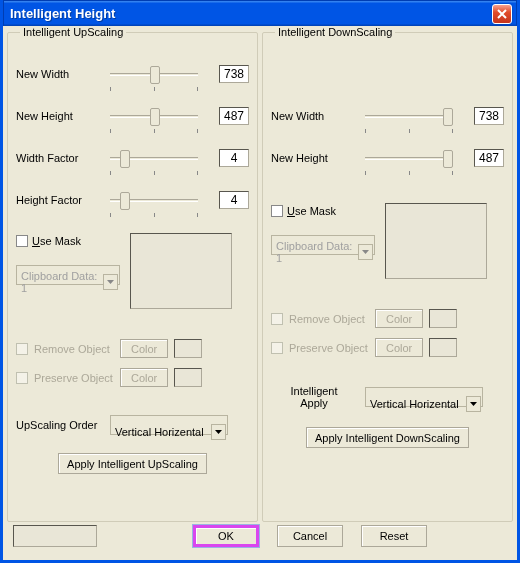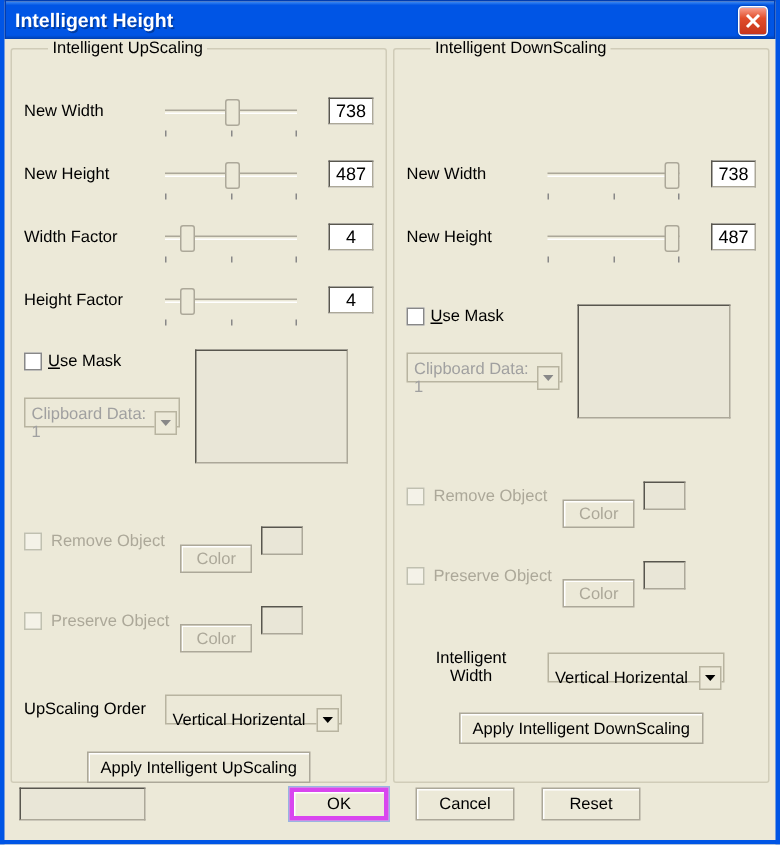--- a/index.html
+++ b/index.html
@@ -53,21 +53,21 @@
     border-radius: 2px;
     position: relative;
     padding: 14px 8px 8px 8px;
     flex: 1;
     background: #ece9d8;
     height: 490px;
   }
   .groupbox .legend {
     position: absolute;
     top: -7px;
-    left: 24px;
+    left: 12px;
     background: #ece9d8;
     padding: 0 3px;
     color: #000;
   }
   .row {
     display: flex;
     align-items: center;
     height: 30px;
     margin-top: 12px;
   }
@@ -172,21 +172,21 @@
     background: #ece9d8;
     padding: 0 8px;
     display: inline-flex;
     align-items: center;
     justify-content: center;
     font-size: 11px;
     color: #000;
     white-space: nowrap;
     box-shadow: 1px 1px 0 #fff inset;
   }
-  .btn.disabled { color: #aca899; margin-top: 24px; }
+  .btn.disabled { color: #aca899; }
   .btn.small { height: 19px; padding: 0 10px; }
   .swatch {
     width: 28px; height: 19px;
     border: 1px inset #aca899;
     background: #e9e6d7;
   }
   .order-row {
     display: flex;
     align-items: center;
     margin-top: 28px;
@@ -412,21 +412,21 @@
       </div>
       <div class="obj-row">
         <div class="chk disabled"></div>
         <span style="width:80px">Preserve Object</span>
         <div class="btn small disabled">Color</div>
         <div class="swatch"></div>
       </div>
 
       <div class="order-row">
         <div class="order-lbl" style="width:86px">
-          <span>Intelligent</span><br><span>Width</span>
+          <span>Intelligent</span><br><span>Apply</span>
         </div>
         <div class="combo enabled" style="width:118px">
           <span>Vertical Horizental</span>
           <div class="arrow">
               <svg viewBox="0 0 7 4">
                 <path d="M0 0 L3.5 4 L7 0 Z" fill="#000"></path>
               </svg>
             </div>
         </div>
       </div>

